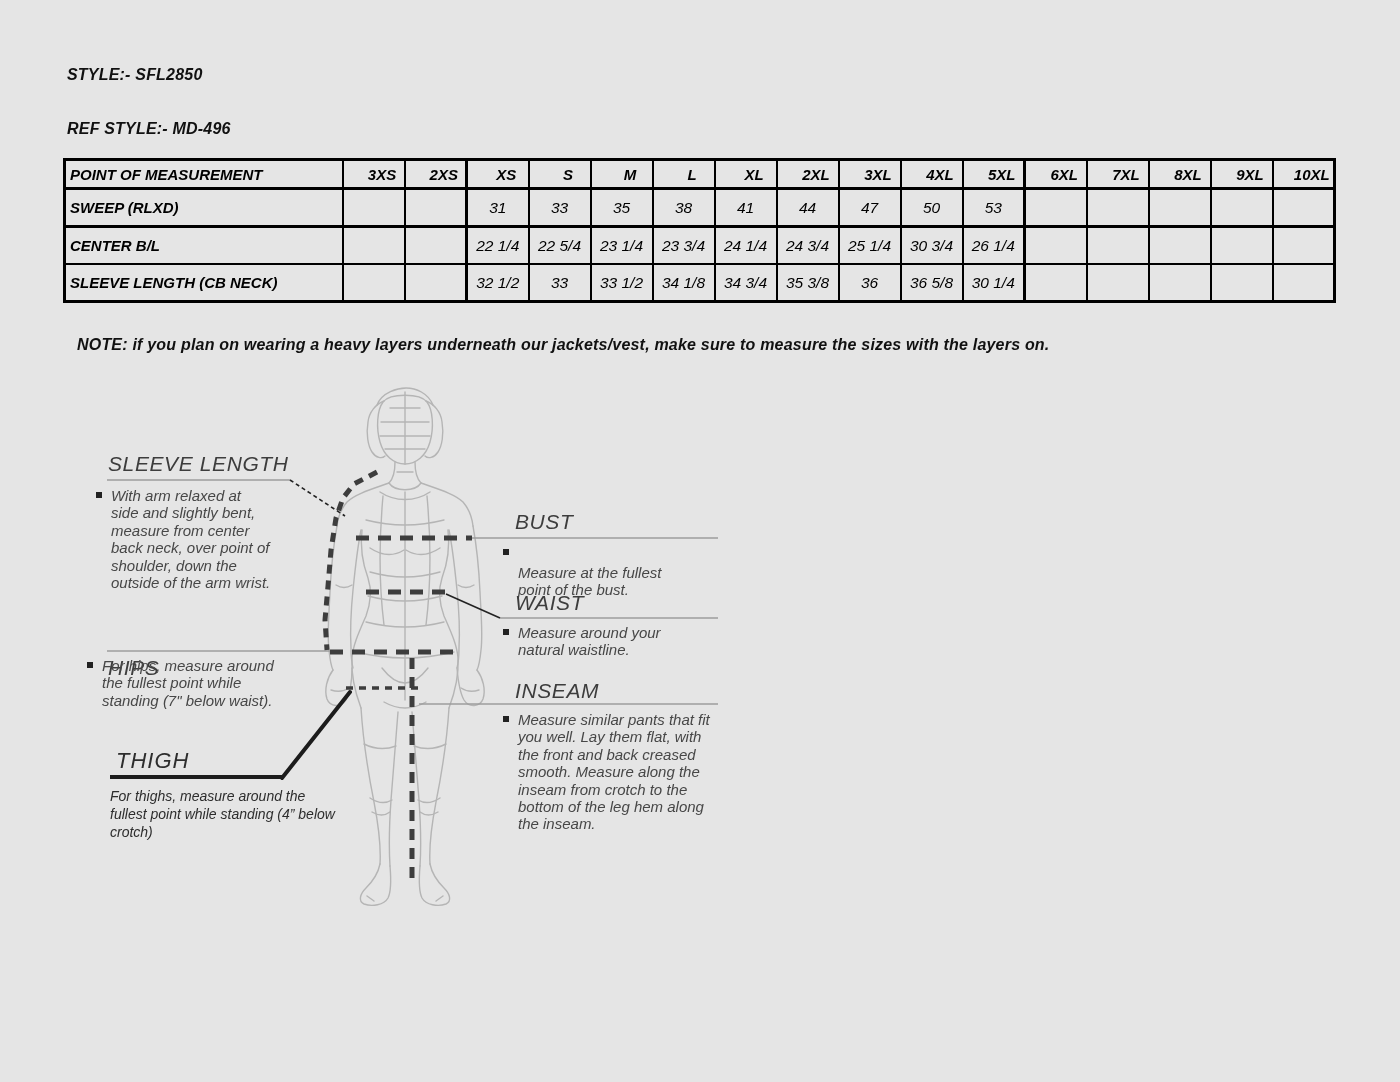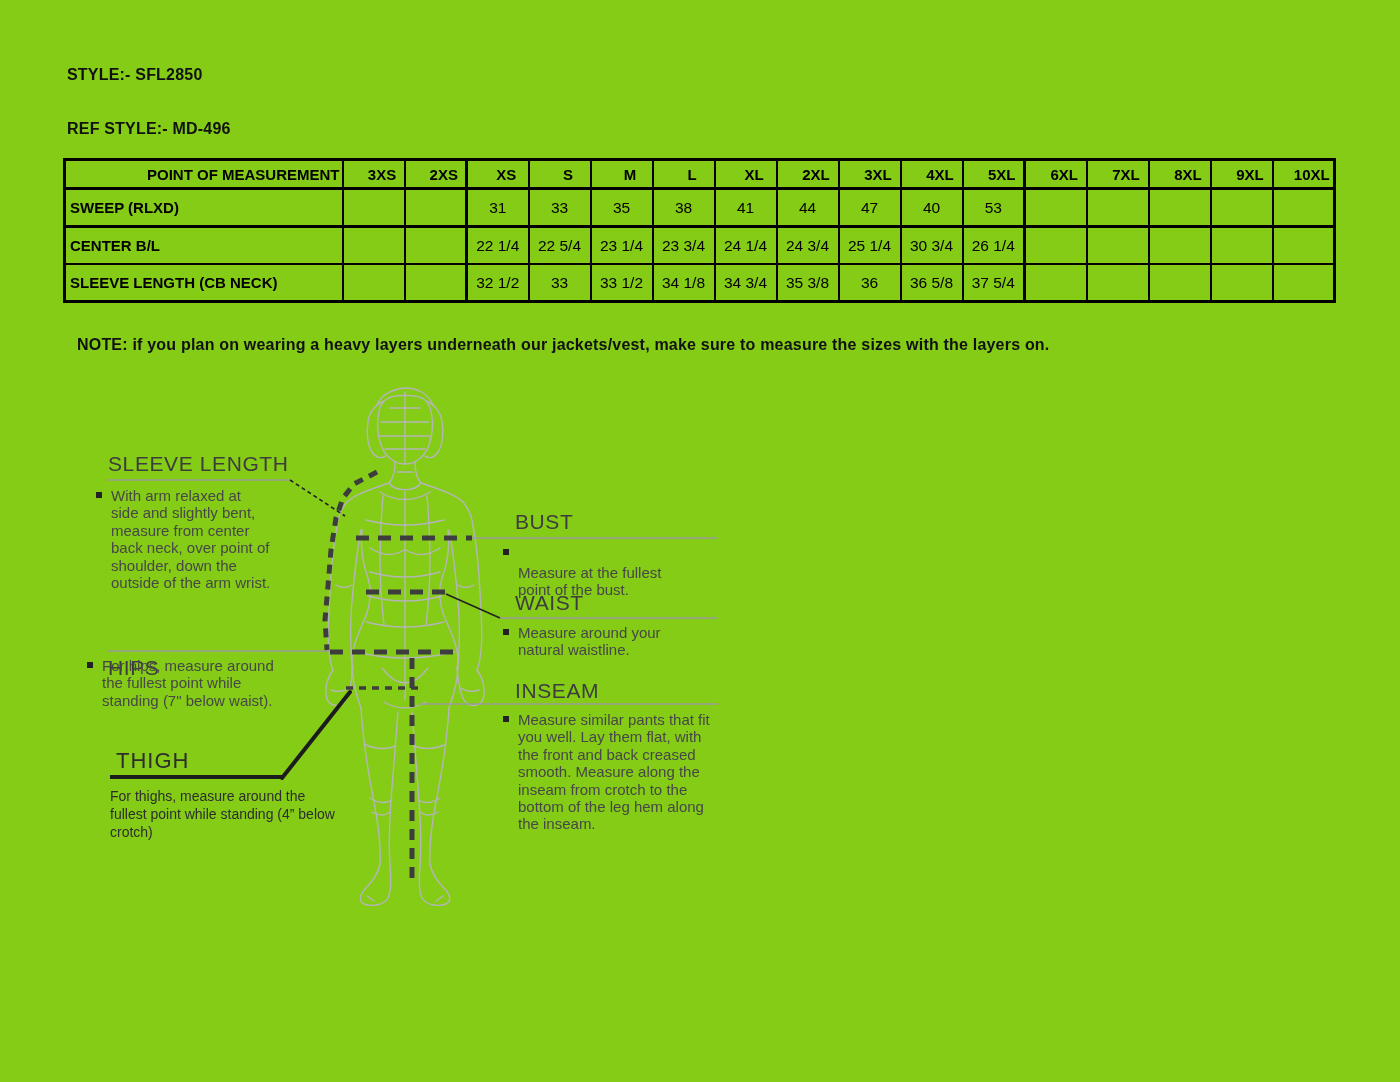--- a/index.html
+++ b/index.html
@@ -1,30 +1,30 @@
 <!DOCTYPE html>
 <html><head>
 <meta charset="utf-8">
 <style>
   html,body { margin:0; padding:0; background:#ffffff; }
   .page {
-    position:relative; width:1400px; height:1082px; background:#84cc16;
-    font-family:"Liberation Sans", sans-serif; color:#000; overflow:hidden;
+    position:relative; width:1400px; height:1082px; background:#e5e5e5;
+    font-family:"Liberation Sans", sans-serif; color:#000; overflow:hidden;font-style:italic;
   }
   .top-label { position:absolute; font-weight:700; font-size:16px; color:#111; letter-spacing:.2px; }
   .style-label { left:67px; top:66px; }
   .ref-label   { left:67px; top:120px; }
 
   table.size-table {
     position:absolute; left:63px; top:158px; width:1272px;
     border-collapse:collapse; table-layout:fixed; border:3px solid #000;
   }
   .size-table th, .size-table td { border:2px solid #000; padding:0 2px; overflow:hidden; white-space:nowrap; }
   .size-table thead th { height:26px; font-size:15px; font-weight:700; text-align:center; border-bottom:3px solid #000;padding-left:19px; }
-  .size-table thead th:first-child { text-align:right; padding-left:4px; }
+  .size-table thead th:first-child { text-align:left; padding-left:4px; }
   .size-table tbody td { height:35px; font-size:15.5px; font-weight:400; text-align:center; }
   .size-table tbody td.rowlabel { font-weight:700; font-size:15px; text-align:left; padding-left:4px;margin-left:8px; }
   .size-table tbody tr:first-child td { border-bottom-width:3px; }
   .size-table th:nth-child(4),  .size-table td:nth-child(4)  { border-left-width:3px; }
   .size-table th:nth-child(13), .size-table td:nth-child(13) { border-left-width:3px; }
 
   .note { position:absolute; left:77px; top:336px; font-weight:700; font-size:16px; color:#111; letter-spacing:.2px; }
 
   svg.figure { position:absolute; left:0; top:0; width:1400px; height:1082px; pointer-events:none; }
 
@@ -95,21 +95,21 @@
           <td class="rowlabel">SWEEP (RLXD)</td>
           <td></td>
           <td></td>
           <td>31</td>
           <td>33</td>
           <td>35</td>
           <td>38</td>
           <td>41</td>
           <td>44</td>
           <td>47</td>
-          <td>40</td>
+          <td>50</td>
           <td>53</td>
           <td></td>
           <td></td>
           <td></td>
           <td></td>
           <td></td>
         </tr>
         <tr>
           <td class="rowlabel">CENTER B/L</td>
           <td></td>
@@ -134,21 +134,21 @@
           <td></td>
           <td></td>
           <td>32 1/2</td>
           <td>33</td>
           <td>33 1/2</td>
           <td>34 1/8</td>
           <td>34 3/4</td>
           <td>35 3/8</td>
           <td>36</td>
           <td>36 5/8</td>
-          <td>37 5/4</td>
+          <td>30 1/4</td>
           <td></td>
           <td></td>
           <td></td>
           <td></td>
           <td></td>
         </tr>
       </tbody>
   </table>
 
   <div class="note">NOTE: if you plan on wearing a heavy layers underneath our jackets/vest, make sure to measure the sizes with the layers on.</div>

